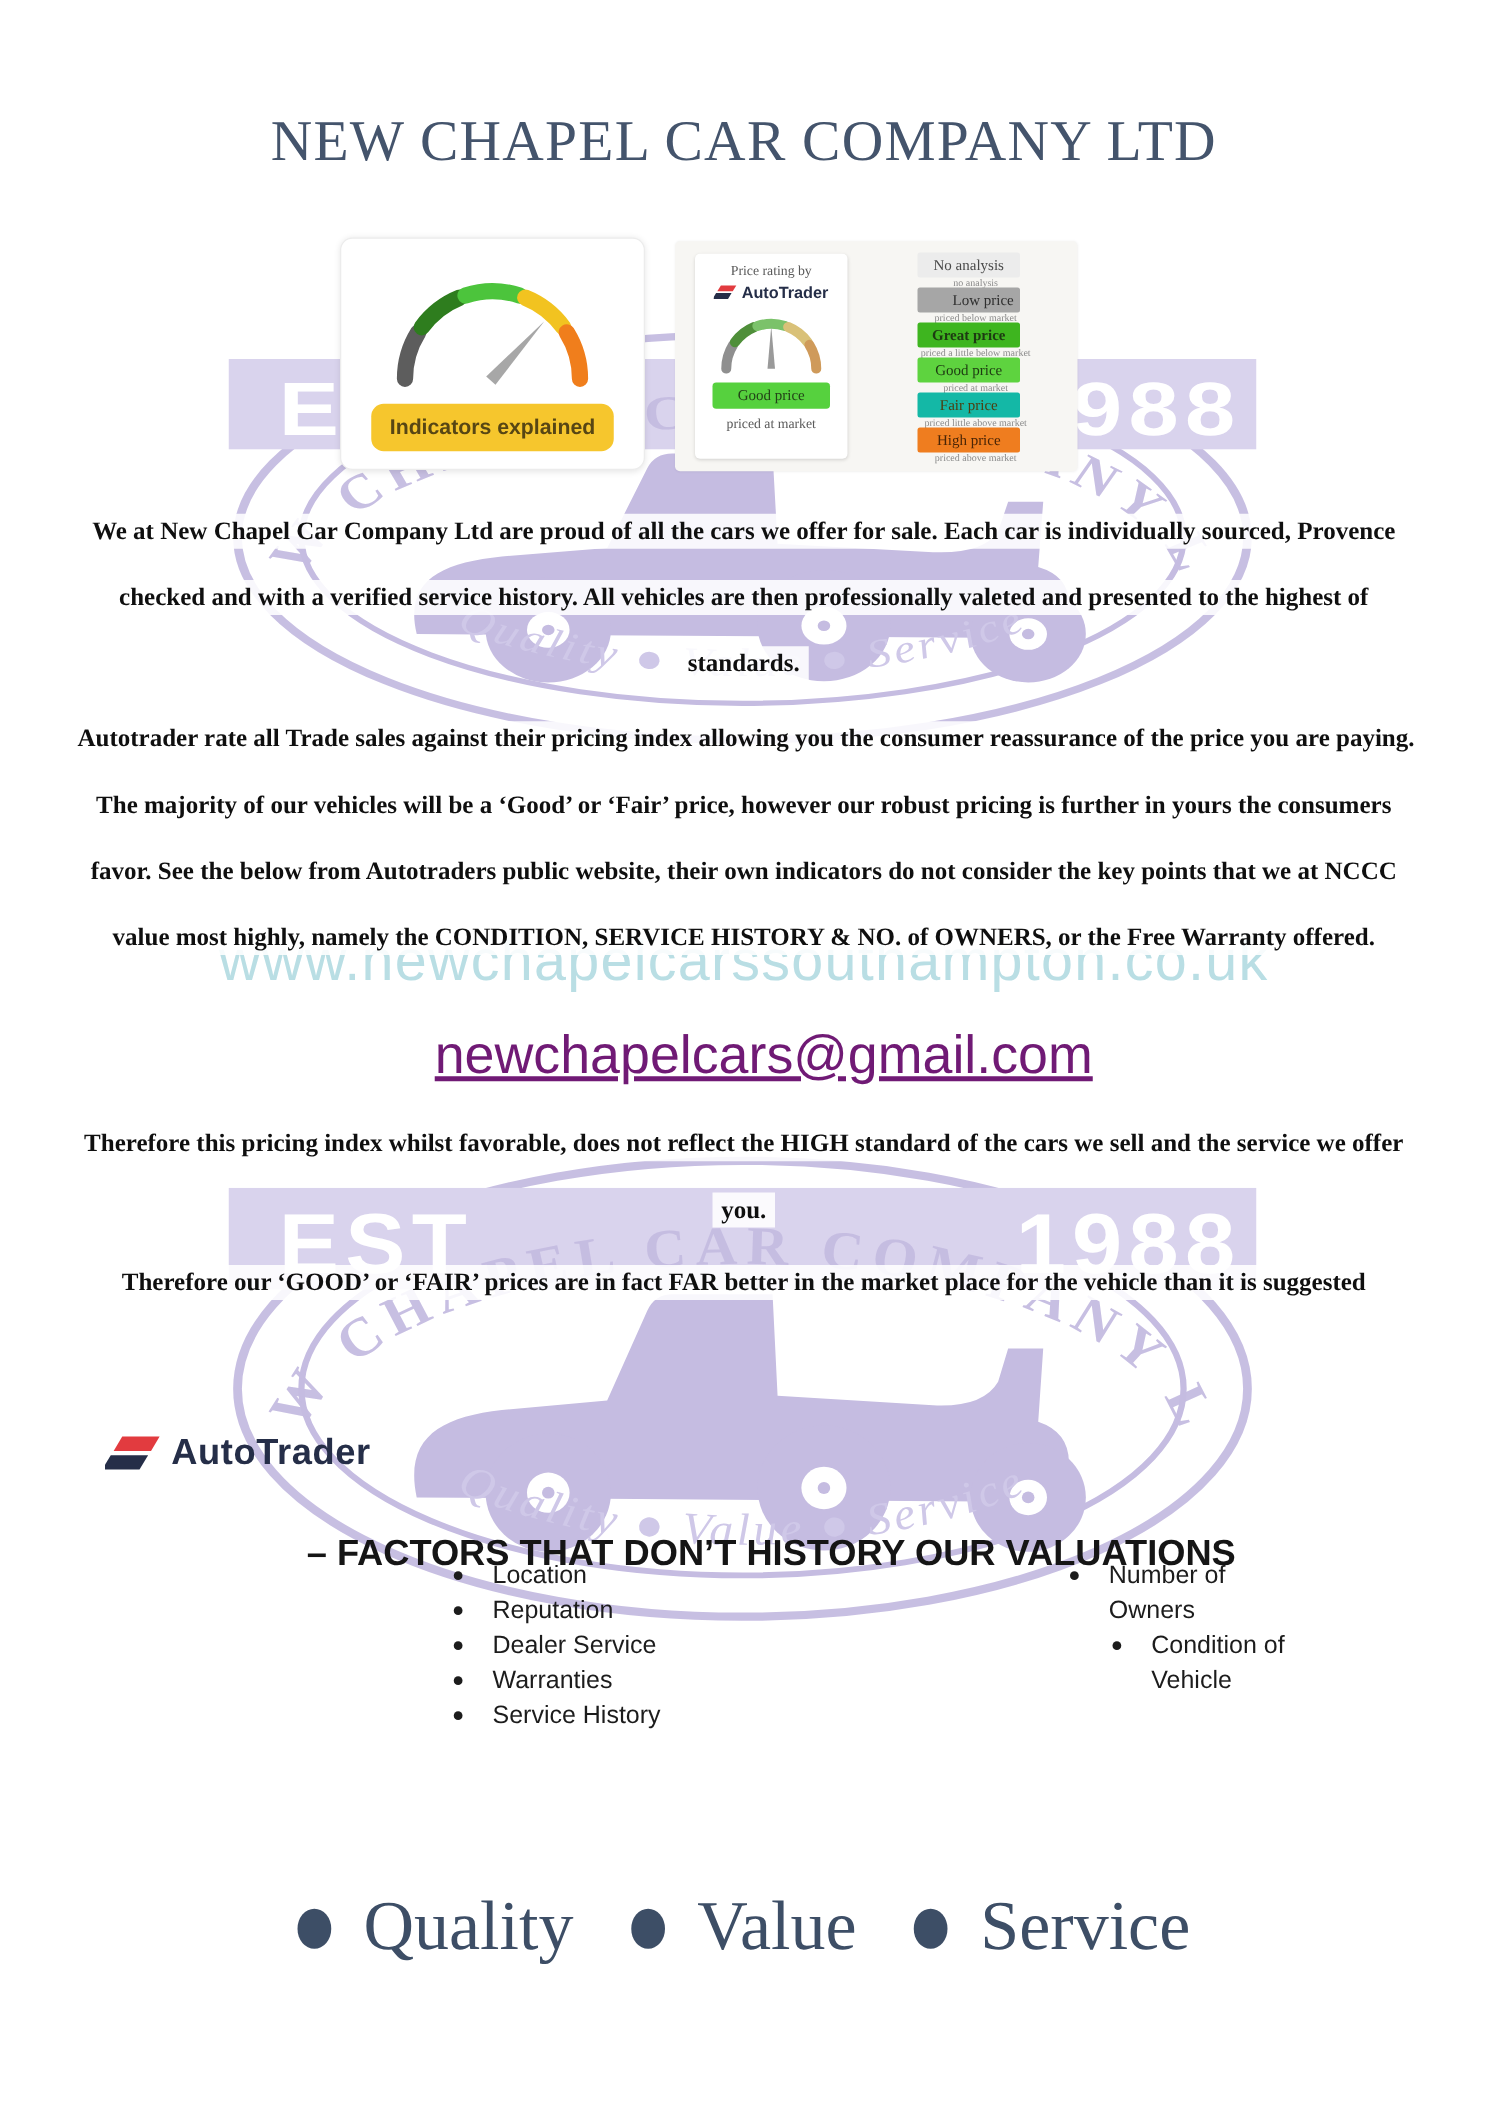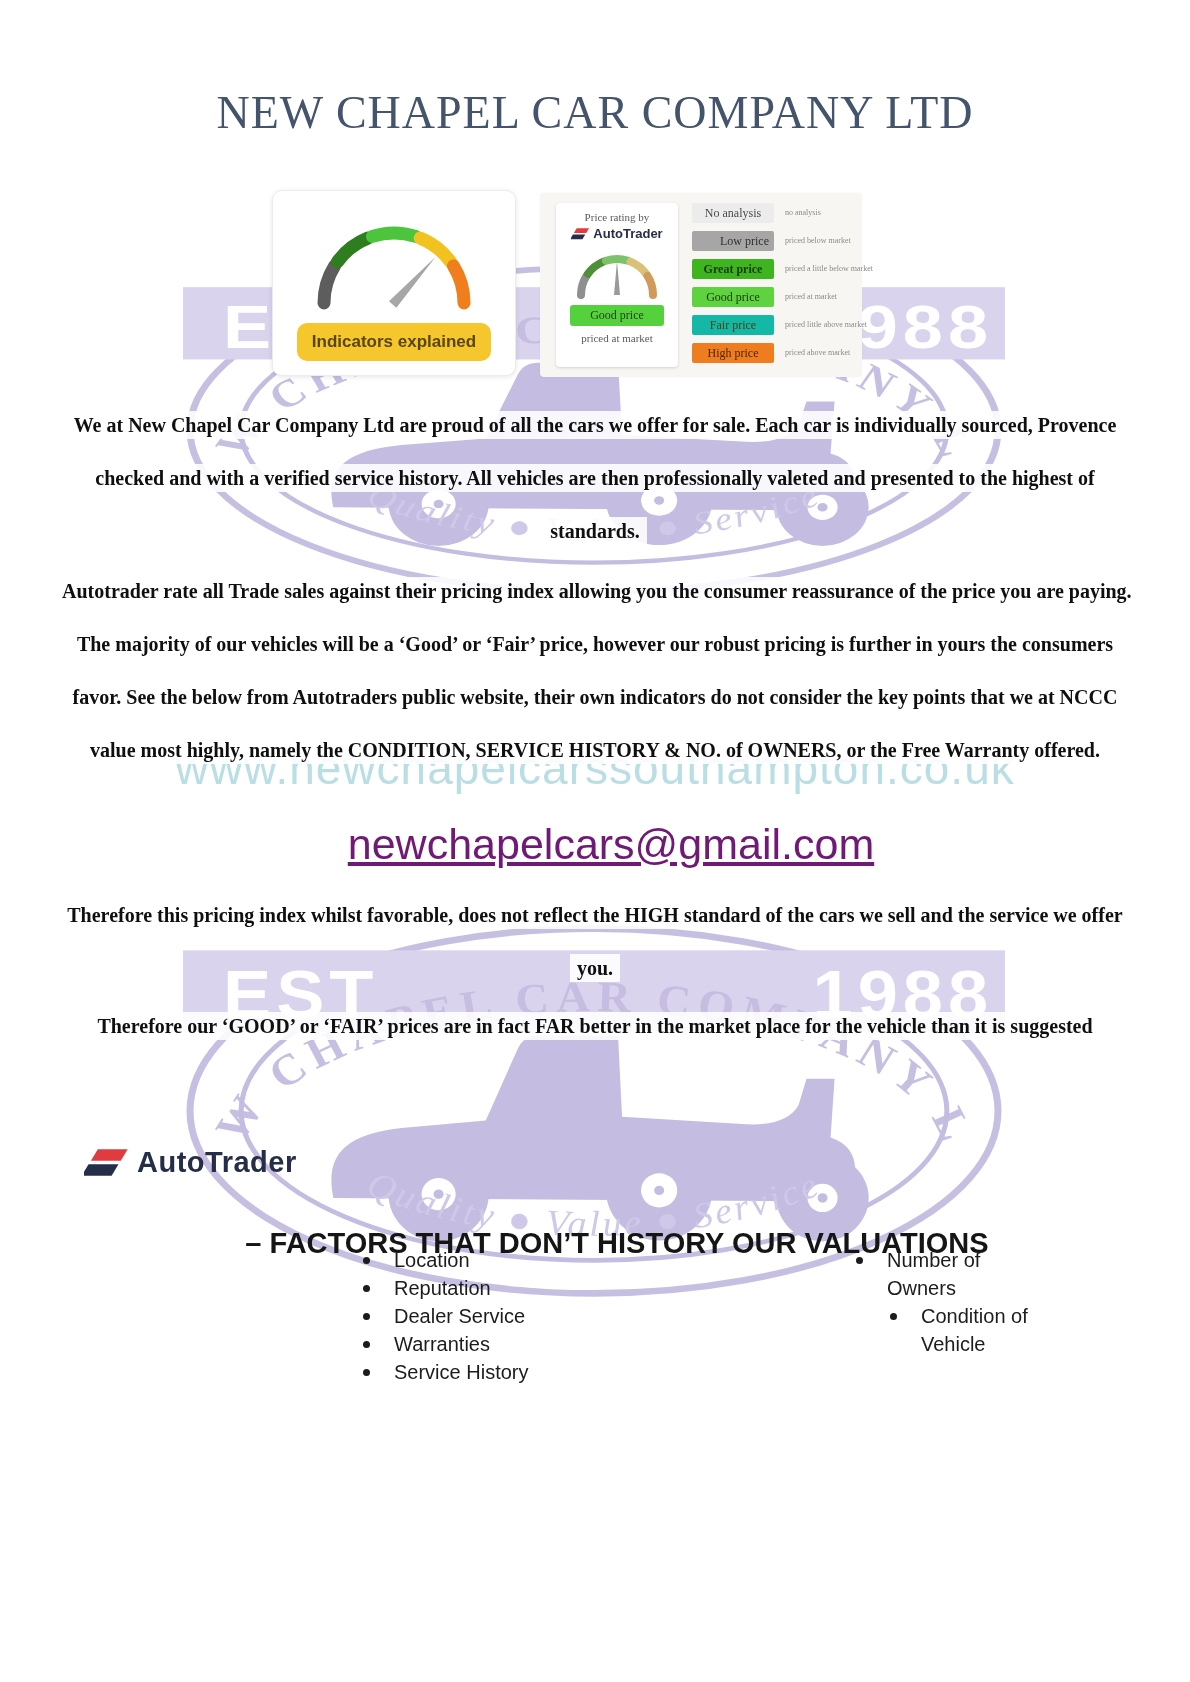--- a/index.html
+++ b/index.html
@@ -31,21 +31,21 @@
          border-radius:4px;z-index:3;box-shadow:0 0 2px rgba(0,0,0,.06);}
   .price-card{position:absolute;left:16px;top:10px;width:122px;height:164px;background:#fff;border-radius:4px;
          box-shadow:0 1px 3px rgba(0,0,0,.15);text-align:center;padding-top:8px;box-sizing:border-box;}
   .price-card-header{font-size:11px;color:#5a5a5a;}
   .at-small{display:flex;justify-content:center;align-items:center;gap:3px;margin-top:3px;}
   .at-small-text{font-family:"Liberation Sans",sans-serif;font-size:13px;font-weight:700;color:#252e48;}
   .good-pill{margin:2px auto 0;width:94px;padding:3px 0;background:#56d13e;border-radius:3px;
          font-size:12px;color:#234318;}
   .priced-caption{font-size:11px;color:#5a5a5a;margin-top:6px;}
   .price-rows{position:absolute;left:152px;top:9px;width:166px;}
-  .price-row{display:flex;align-items:center;height:21px;margin-bottom:7px;}
+  .price-row{display:flex;align-items:center;height:21px;margin-bottom:7px;flex-direction:column;}
   .pill{min-width:82px;box-sizing:border-box;text-align:center;padding:3px 5px;border-radius:2px;
         font-size:12px;line-height:14px;}
   .pill-desc{font-size:8px;color:#8a8a8a;margin-left:11px;white-space:nowrap;}
 
   
   .para{position:absolute;left:55px;width:1080px;text-align:center;font-weight:700;font-size:20px;
         line-height:53px;color:#0f0f0f;z-index:2;}
   .para .inner{background:rgba(255,255,255,.88);padding:3px 7px;
         box-decoration-break:clone;-webkit-box-decoration-break:clone;}
   #p1{top:399px;} #p2{top:565px;} #p3{top:889px;} #p4{top:1000px;}
@@ -243,14 +243,28 @@
     <div class="b-row">
       <span class="dot"></span>
       <span class="b-text b-narrow">Number of Owners</span>
     </div>
     <div class="b-row b-indent">
       <span class="dot"></span>
       <span class="b-text b-narrow2">Condition of Vehicle</span>
     </div>
   </div>
 
+  <div class="footer" style="color: rgb(61, 78, 102);">
+    <div class="fgroup">
+      <span class="fdot"></span>
+      <span>Quality</span>
+    </div>
+    <div class="fgroup">
+      <span class="fdot"></span>
+      <span>Value</span>
+    </div>
+    <div class="fgroup">
+      <span class="fdot"></span>
+      <span>Service</span>
+    </div>
+  </div>
 
 </div>
 
 </body></html>

